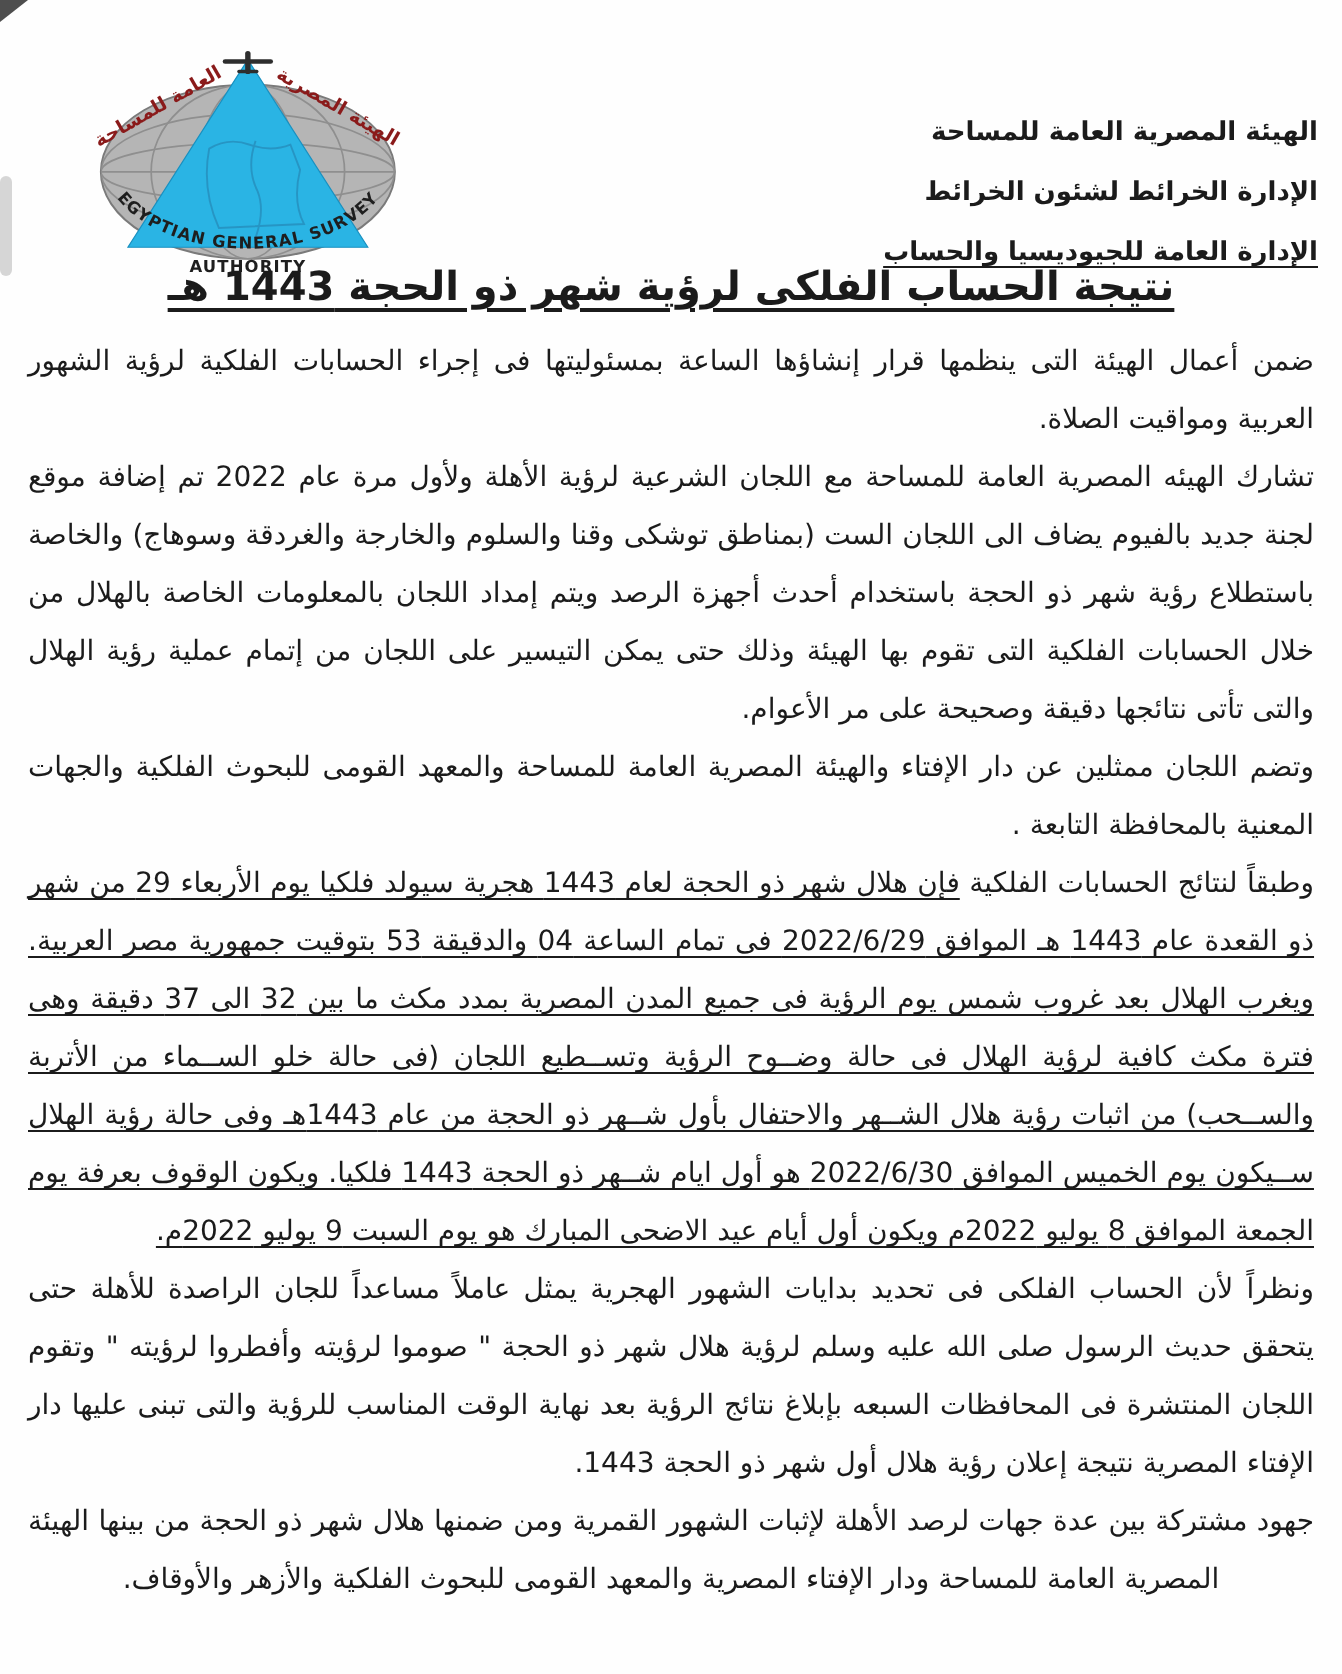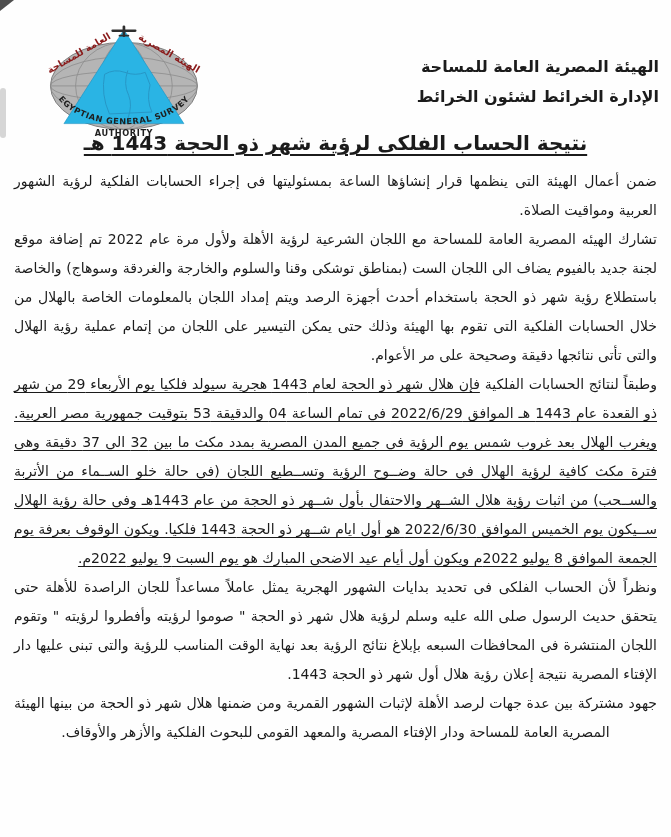--- a/index.html
+++ b/index.html
@@ -18,21 +18,21 @@
     clip-path:polygon(0 0, 100% 0, 0 100%);
   }
   .edge-smudge {
     position:absolute; top:88px; left:0; width:6px; height:50px;
     background:#cfcfcf; border-radius:3px; opacity:.85;
   }
   .logo { position:absolute; top:24px; left:34px; width:176px; height:118px; }
   .org-block {
     position:absolute; top:52px; right:12px;
     direction:rtl; text-align:right;
-    font-weight:bold; font-size:16px; line-height:30px;
+    font-weight:bold; font-size:13px; line-height:30px;
   }
   .org-line { white-space:nowrap; }
   .org-line.underlined { text-decoration:underline; text-underline-offset:3px; }
   .doc-title {
     position:absolute; top:131px; left:0; right:0;
     direction:rtl; text-align:center;
     font-weight:bold; font-size:20px;
     text-decoration:underline; text-underline-offset:4px;
   }
   .body-text {
@@ -92,27 +92,29 @@
 
     <text class="logo-eng-text">
       <textPath xlink:href="#engArc" href="#engArc" startOffset="50%" text-anchor="middle">EGYPTIAN GENERAL SURVEY</textPath>
     </text>
     <text class="logo-eng-text" x="92" y="116" text-anchor="middle">AUTHORITY</text>
   </svg>
 
   <div class="org-block">
     <div class="org-line">الهيئة المصرية العامة للمساحة</div>
     <div class="org-line">الإدارة الخرائط لشئون الخرائط</div>
+    <div class="org-line underlined">الإدارة العامة للجيوديسيا والحساب</div>
   </div>
 
   <div class="doc-title">نتيجة الحساب الفلكى لرؤية شهر ذو الحجة 1443 هـ</div>
 
   <div class="body-text">
     <p>ضمن أعمال الهيئة التى ينظمها قرار إنشاؤها الساعة بمسئوليتها فى إجراء الحسابات الفلكية لرؤية الشهور العربية ومواقيت الصلاة.</p>
     <p>تشارك الهيئه المصرية العامة للمساحة مع اللجان الشرعية لرؤية الأهلة ولأول مرة عام 2022 تم إضافة موقع لجنة جديد بالفيوم يضاف الى اللجان الست (بمناطق توشكى وقنا والسلوم والخارجة والغردقة وسوهاج) والخاصة باستطلاع رؤية شهر ذو الحجة باستخدام أحدث أجهزة الرصد ويتم إمداد اللجان بالمعلومات الخاصة بالهلال من خلال الحسابات الفلكية التى تقوم بها الهيئة وذلك حتى يمكن التيسير على اللجان من إتمام عملية رؤية الهلال والتى تأتى نتائجها دقيقة وصحيحة على مر الأعوام.</p>
+    <p>وتضم اللجان ممثلين عن دار الإفتاء والهيئة المصرية العامة للمساحة والمعهد القومى للبحوث الفلكية والجهات المعنية بالمحافظة التابعة .</p>
     <p>
       <span>وطبقاً لنتائج الحسابات الفلكية </span><span class="emph">فإن هلال شهر ذو الحجة لعام 1443 هجرية سيولد فلكيا يوم الأربعاء 29 من شهر ذو القعدة عام 1443 هـ الموافق 2022/6/29 فى تمام الساعة 04 والدقيقة 53 بتوقيت جمهورية مصر العربية. ويغرب الهلال بعد غروب شمس يوم الرؤية فى جميع المدن المصرية بمدد مكث ما بين 32 الى 37 دقيقة وهى فترة مكث كافية لرؤية الهلال فى حالة وضــوح الرؤية وتســطيع اللجان (فى حالة خلو الســماء من الأتربة والســحب) من اثبات رؤية هلال الشــهر والاحتفال بأول شــهر ذو الحجة من عام 1443هـ وفى حالة رؤية الهلال ســيكون يوم الخميس الموافق 2022/6/30 هو أول ايام شــهر ذو الحجة 1443 فلكيا. ويكون الوقوف بعرفة يوم الجمعة الموافق 8 يوليو 2022م ويكون أول أيام عيد الاضحى المبارك هو يوم السبت 9 يوليو 2022م.</span>
     </p>
     <p>ونظراً لأن الحساب الفلكى فى تحديد بدايات الشهور الهجرية يمثل عاملاً مساعداً للجان الراصدة للأهلة حتى يتحقق حديث الرسول صلى الله عليه وسلم لرؤية هلال شهر ذو الحجة " صوموا لرؤيته وأفطروا لرؤيته " وتقوم اللجان المنتشرة فى المحافظات السبعه بإبلاغ نتائج الرؤية بعد نهاية الوقت المناسب للرؤية والتى تبنى عليها دار الإفتاء المصرية نتيجة إعلان رؤية هلال أول شهر ذو الحجة 1443.</p>
     <p class="center-last">جهود مشتركة بين عدة جهات لرصد الأهلة لإثبات الشهور القمرية ومن ضمنها هلال شهر ذو الحجة من بينها الهيئة المصرية العامة للمساحة ودار الإفتاء المصرية والمعهد القومى للبحوث الفلكية والأزهر والأوقاف.</p>
   </div>
 
 </div>
 
 </body></html>

